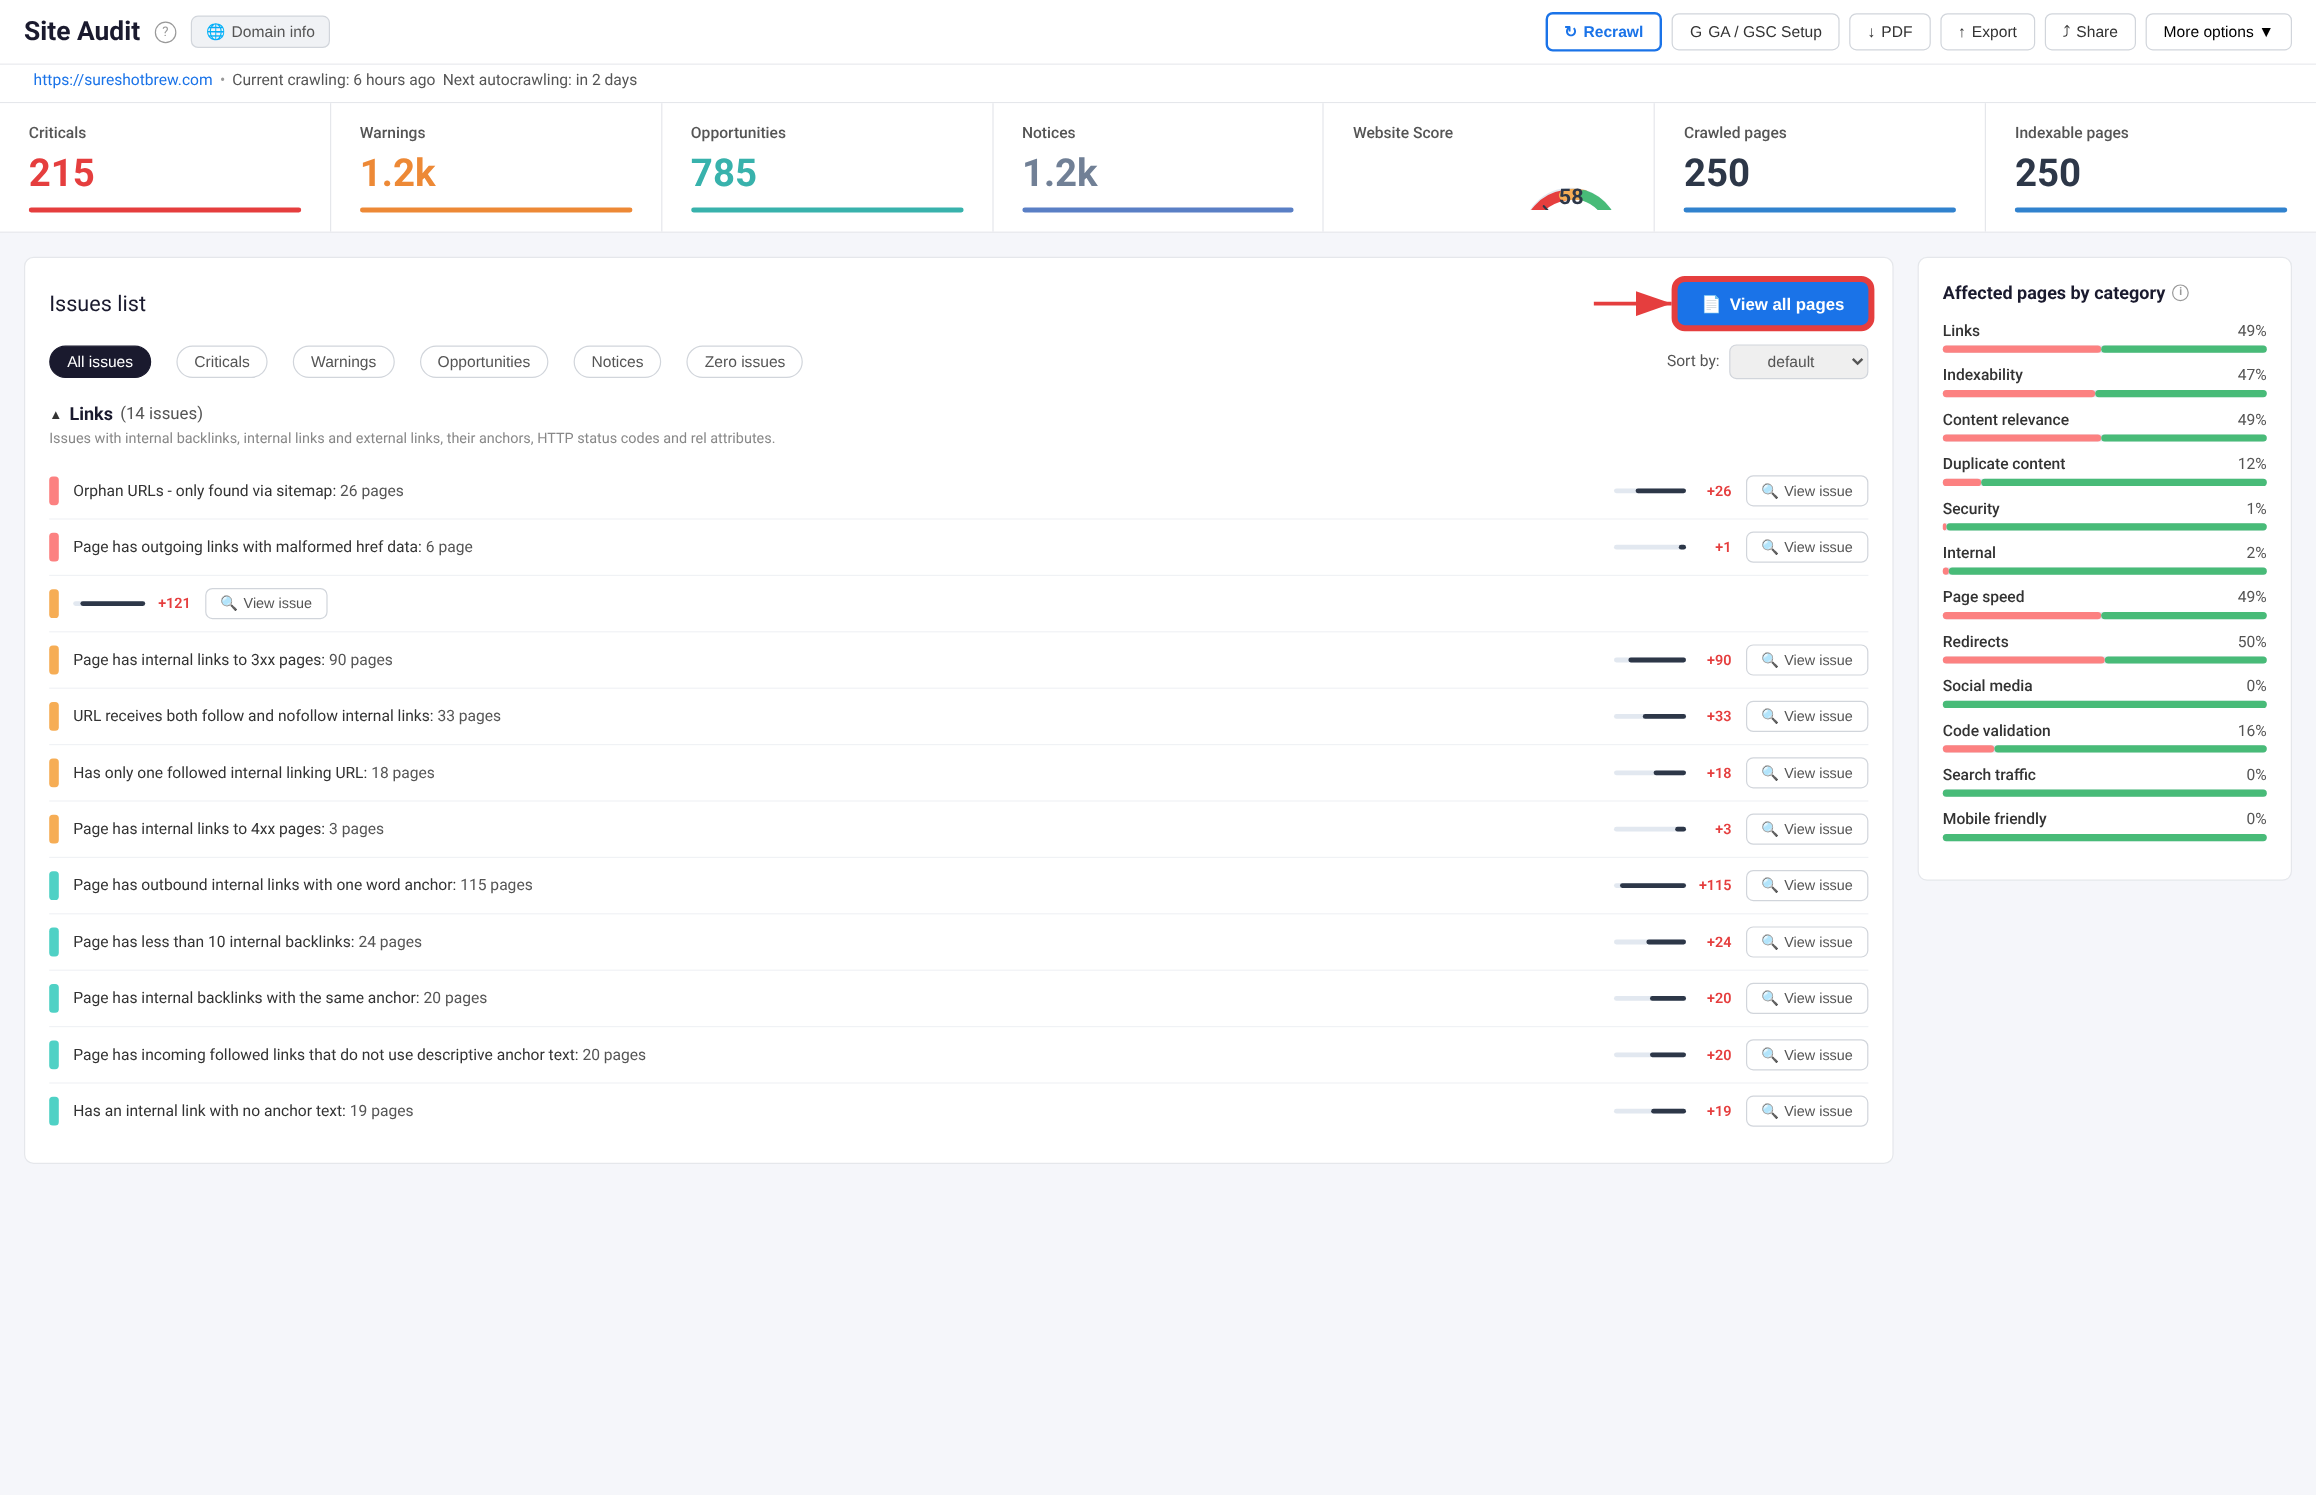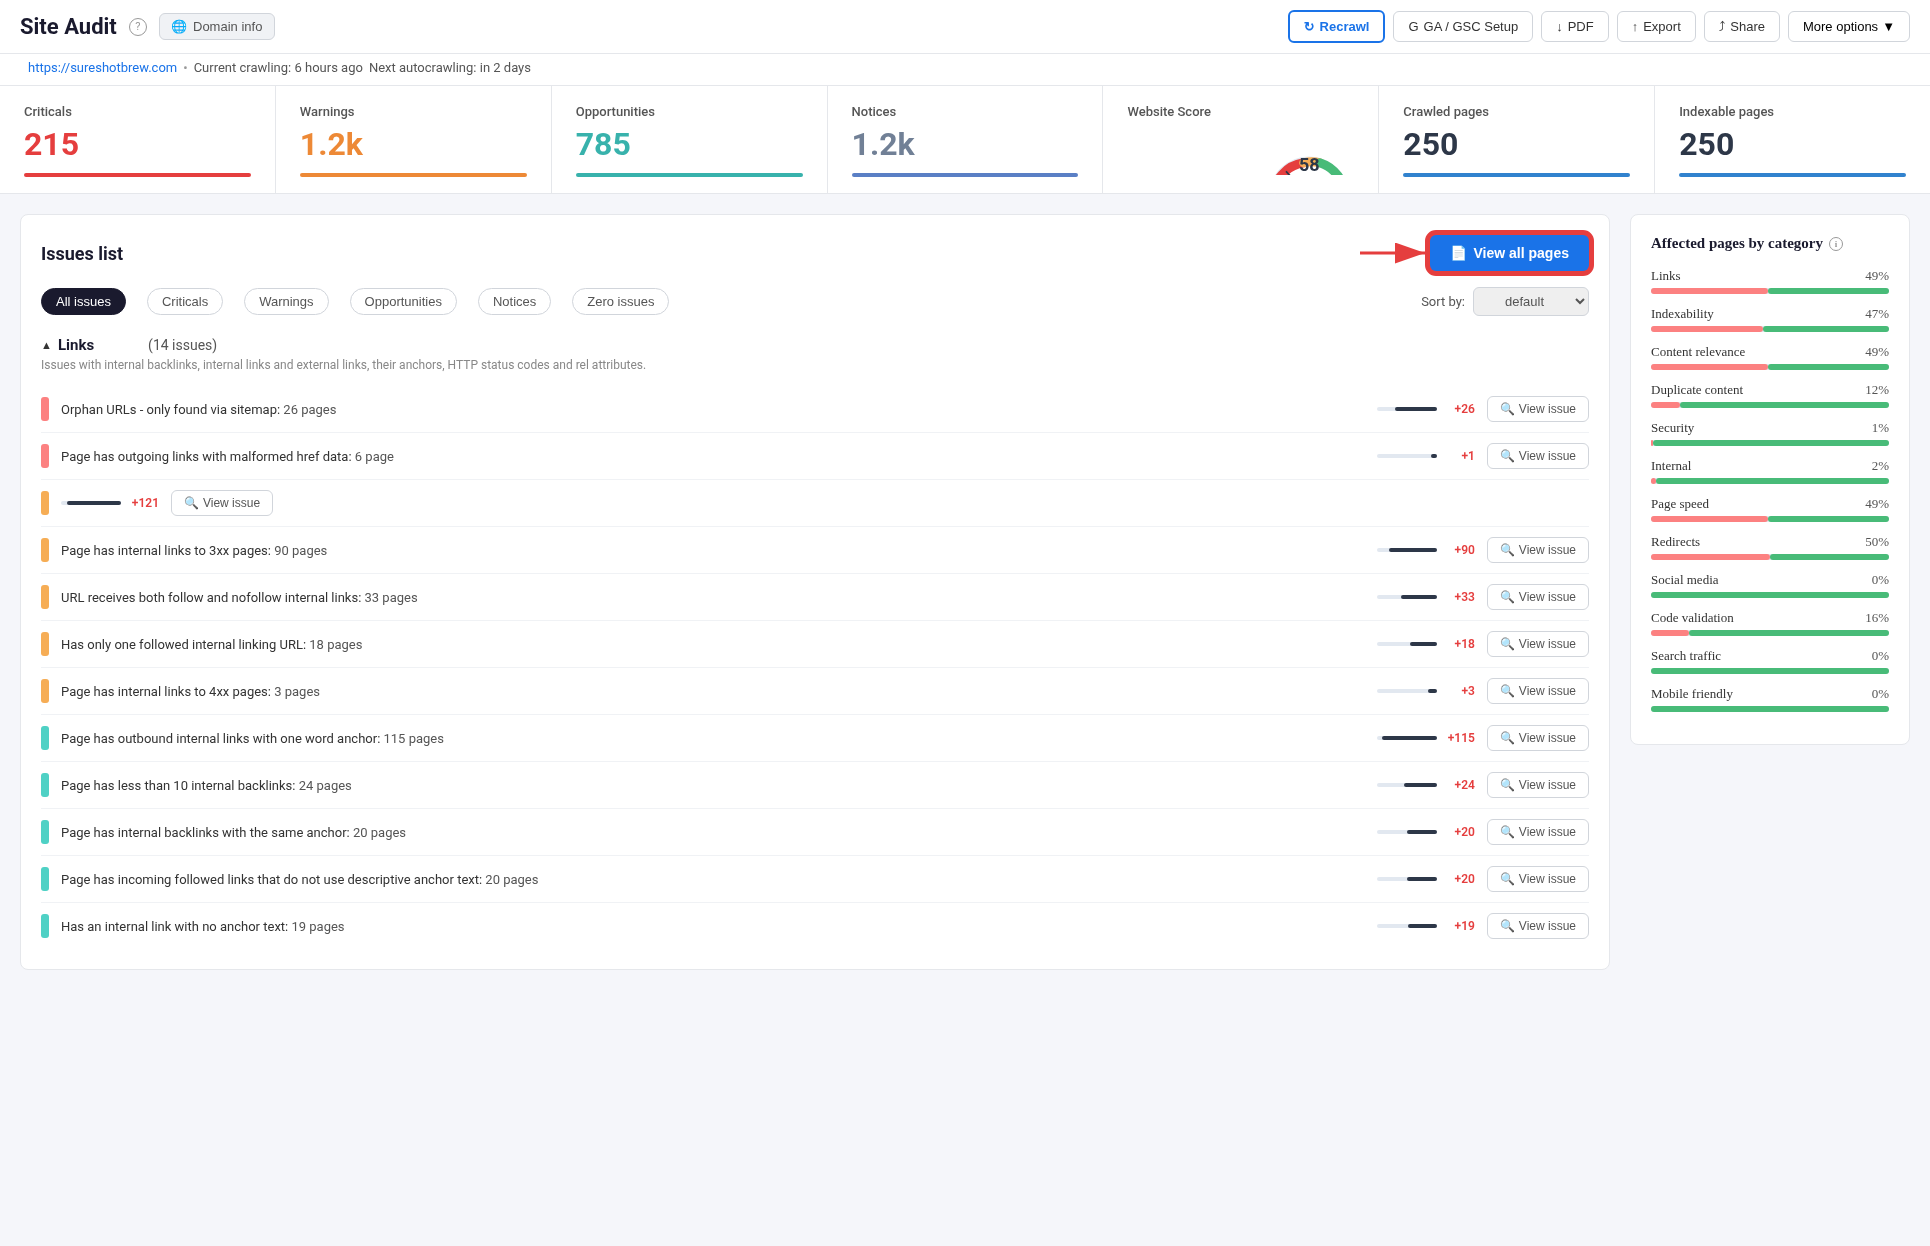--- a/index.html
+++ b/index.html
@@ -41,41 +41,41 @@
 
     
     .gauge-container { display: flex; flex-direction: column; align-items: flex-end; justify-content: center; }
     .gauge-wrap { position: relative; width: 90px; height: 50px; overflow: hidden; margin-bottom: 4px; }
     .gauge-svg { width: 90px; height: 90px; position: absolute; top: 0; left: 0; }
     .gauge-value { position: absolute; bottom: 0; width: 100%; text-align: center; font-size: 18px; font-weight: 700; color: #2d3748; }
 
     
     .main-content { display: flex; gap: 0; padding: 20px; gap: 20px; }
     .left-panel { flex: 1; min-width: 0; }
-    .right-panel { width: 280px; flex-shrink: 0; font-family: Liberation Serif, serif; }
+    .right-panel { width: 312px; flex-shrink: 0; }
 
     
     .issues-card { background: #fff; border: 1px solid #e5e7eb; border-radius: 8px; padding: 20px; }
     .issues-header { display: flex; align-items: center; justify-content: space-between; margin-bottom: 16px; }
-    .issues-title { font-size: 18px; font-weight: 700; color: #1a1a2e; }
+    .issues-title { font-size: 18px; font-weight: 400; color: #1a1a2e; }
     .view-all-btn { background: #1a73e8; color: #fff; border: none; border-radius: 6px; padding: 10px 20px; font-size: 14px; font-weight: 600; cursor: pointer; display: flex; align-items: center; gap: 6px; box-shadow: 0 0 0 3px #e53e3e; position: relative; }
     .arrow-container { position: relative; display: flex; align-items: center; }
 
     
     .filter-row { display: flex; align-items: center; justify-content: space-between; margin-bottom: 20px; }
     .filter-tabs { display: flex; gap: 21px; }
     .filter-tab { border: 1.5px solid #d1d5db; border-radius: 20px; padding: 5px 14px; font-size: 13px; cursor: pointer; background: #fff; color: #555; }
     .filter-tab.active { background: #1a1a2e; color: #fff; border-color: #1a1a2e; }
     .sort-row { display: flex; align-items: center; gap: 8px; font-size: 13px; color: #555; }
     .sort-select { border: 1px solid #d1d5db; border-radius: 6px; padding: 5px 27px; font-size: 13px; color: #555; cursor: pointer; }
 
     
     .section-header { display: flex; align-items: center; gap: 6px; margin-bottom: 4px; }
     .section-title { font-size: 15px; font-weight: 700; color: #1a1a2e; }
-    .section-count { font-size: 14px; color: #555; margin-left: 48px; }
+    .section-count { font-size: 14px; color: #555; }
     .section-desc { font-size: 12px; color: #888; margin-bottom: 14px; }
 
     
     .issue-row { display: flex; align-items: center; padding: 10px 0; border-bottom: 1px solid #f0f2f5; }
     .issue-row:last-child { border-bottom: none; }
     .issue-indicator { width: 8px; height: 24px; border-radius: 3px; margin-right: 12px; flex-shrink: 0; }
     .ind-red { background: #fc8181; }
     .ind-orange { background: #f6ad55; }
     .ind-teal { background: #4fd1c5; }
     .issue-text { flex: 1; font-size: 13px; color: #333; }

